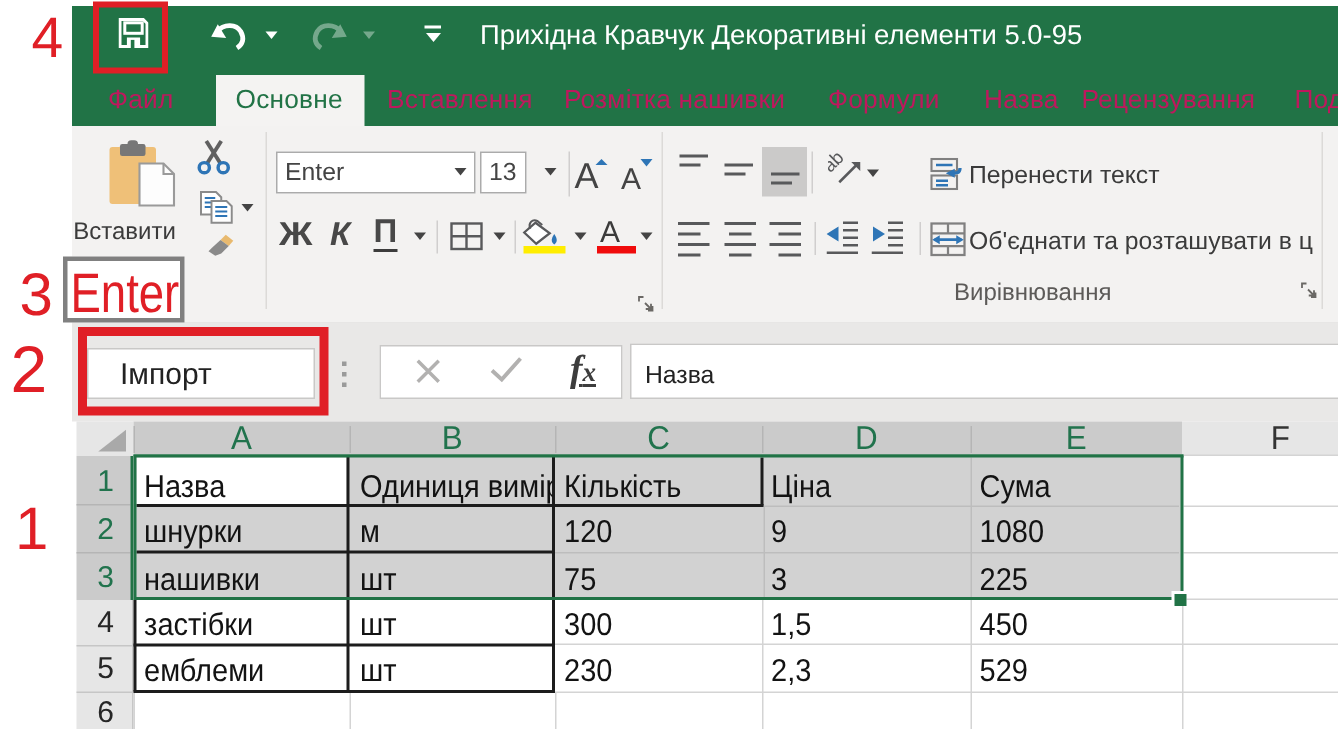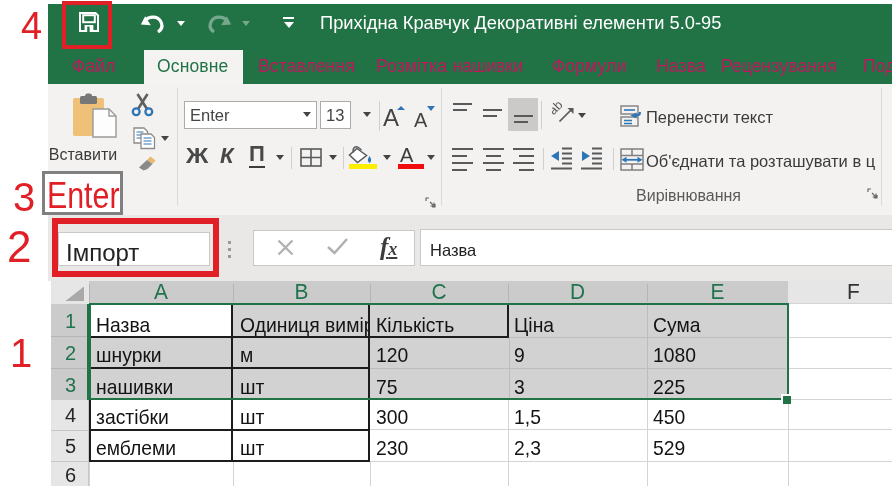--- a/index.html
+++ b/index.html
@@ -173,21 +173,21 @@
   <path d="M1.5 11.8 l5 -3 v6 z M22.5 11.8 l-5 -3 v6 z" fill="#2e75b6"></path>
 </svg>
 <div class="abs riblabel" style="left:646px;top:152px;">Об'єднати та розташувати в ц</div>
 <div class="abs" style="left:632px;top:187px;width:113px;text-align:center;color:#5c5a58;font-size:16px;">Вирівнювання</div>
 <svg class="abs" style="left:867px;top:188px;" width="11" height="11" viewBox="0 0 11 11">
   <path d="M1 4 v-3 h3 M7 10 h3 v-3 M5 5 l4 4 M9 5.5 v3.5 h-3.5" fill="none" stroke="#6a6865" stroke-width="1.2"></path>
 </svg>
 
 <div class="abs" id="frow"></div>
 <div class="abs whitebox" style="left:58px;top:232px;width:152px;height:34px;"></div>
-<div class="abs" style="left:66px;top:239px;font-size:24px;color:#222;">Імпорт</div>
+<div class="abs" style="left:80px;top:239px;font-size:20px;color:#222;">Імпорт</div>
 <div class="abs" style="left:228px;top:241px;width:3px;height:3px;background:#9a9a9a;box-shadow:0 7px #9a9a9a,0 14px #9a9a9a;"></div>
 <div class="abs whitebox" style="left:253px;top:230px;width:162px;height:36px;"></div>
 <div class="abs whitebox" style="left:420px;top:229px;width:480px;height:37px;"></div>
 <div class="abs" style="left:430px;top:241px;font-size:16.5px;color:#222;">Назва</div>
 <svg class="abs" style="left:276px;top:238px;" width="19" height="19" viewBox="0 0 19 19">
   <path d="M2.5 2.5 L16.5 16.5 M16.5 2.5 L2.5 16.5" stroke="#b2b1b0" stroke-width="2.3"></path>
 </svg>
 <svg class="abs" style="left:326px;top:236px;" width="23" height="19" viewBox="0 0 23 19">
   <path d="M2 11 L8.5 17 L21 3" fill="none" stroke="#b2b1b0" stroke-width="2.6"></path>
 </svg>

